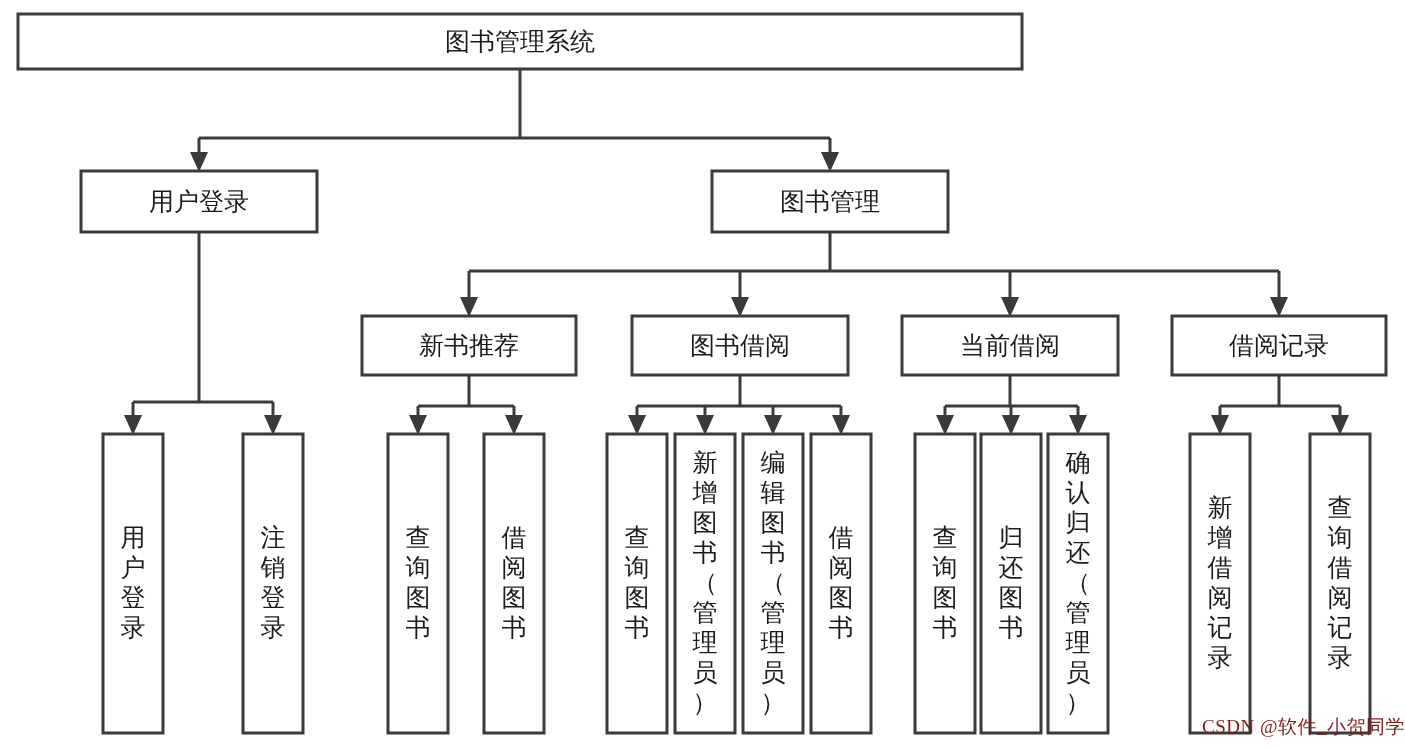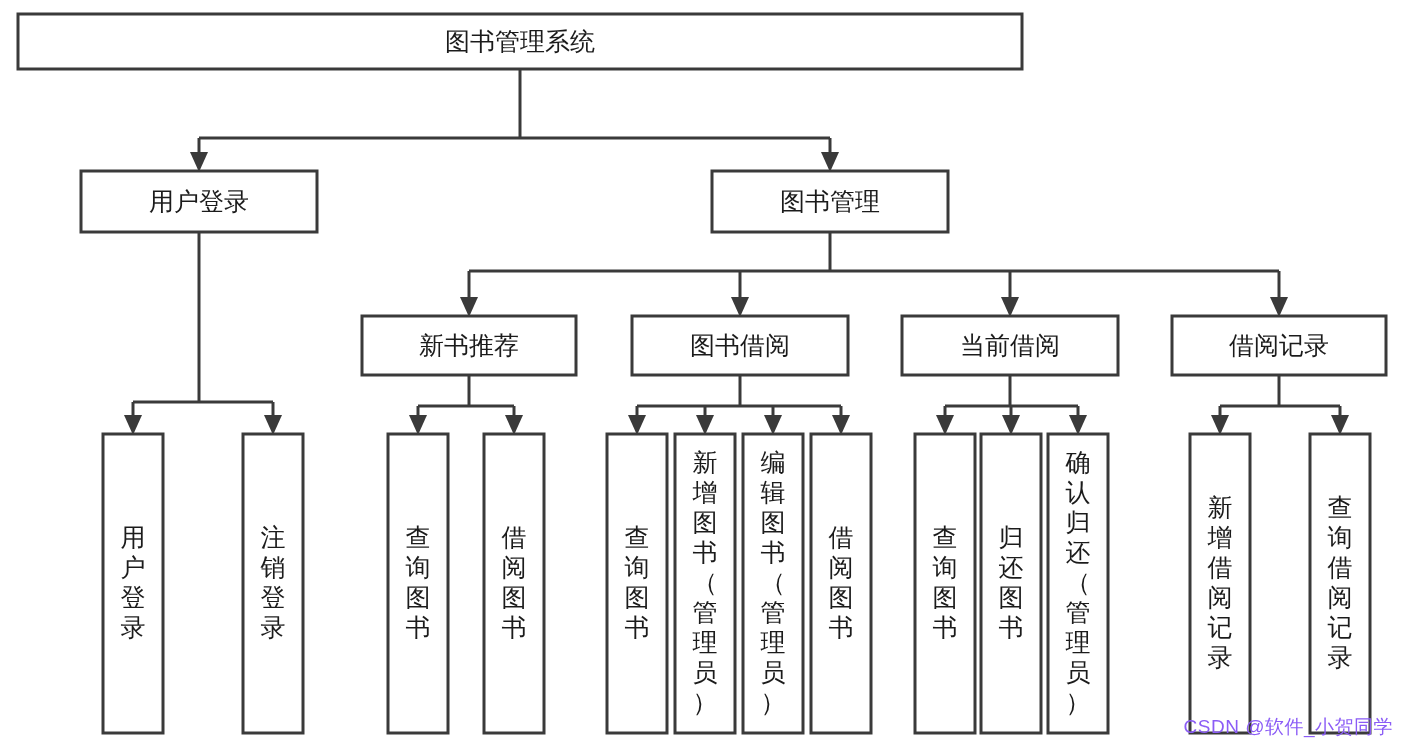--- a/index.html
+++ b/index.html
@@ -48,25 +48,25 @@
     stroke-width: 3;
     fill: none;
     stroke-linecap: butt;
   }
   .arrow-head {
     fill: #3a3a3a;
     stroke: none;
   }
   .watermark {
     position: absolute;
-    right: 12px;
+    right: 0;
     bottom: 7px;
-    font-family: Liberation Sans, sans-serif;
+    font-family: Liberation Serif, serif;
     font-size: 19px;
-    color: #8b5cf6;
+    color: #7f1d1d;
     white-space: nowrap;
     letter-spacing: 0.5px;
     pointer-events: none;
   }
 </style>
 </head>
 <body>
 
 <div id="diagram-root">
 

